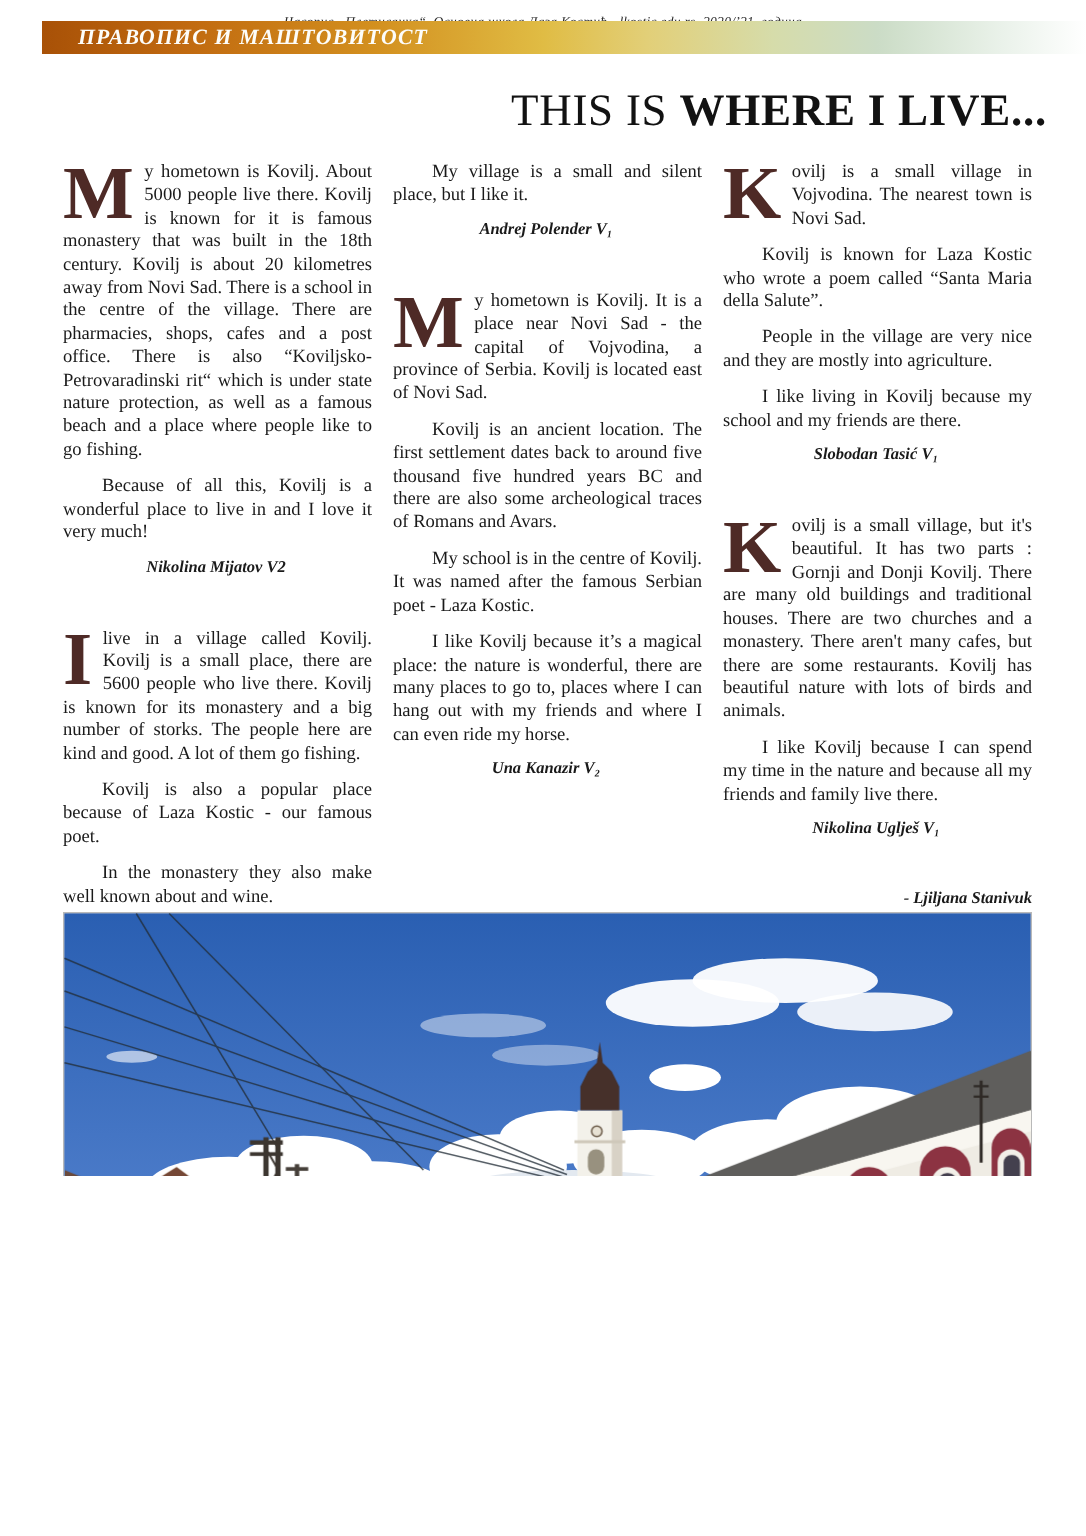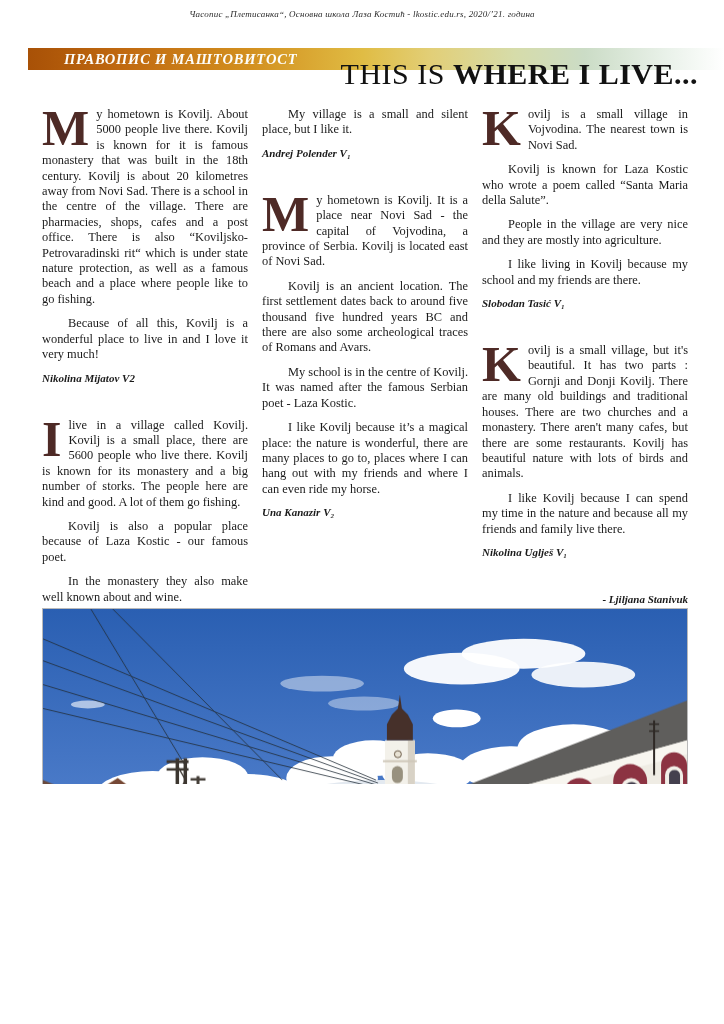--- a/index.html
+++ b/index.html
@@ -1,34 +1,34 @@
 <!DOCTYPE html>
 <html><head>
 <meta charset="utf-8">
 <style>
   html,body{margin:0;padding:0;background:#fff;}
   #page{position:relative;width:724px;height:784px;background:#fff;overflow:hidden;
         font-family:"Liberation Serif",serif;color:#1a1a1a;}
   .masthead{position:absolute;top:9px;left:0;right:0;text-align:center;
             font-size:9px;font-style:italic;color:#2a2a2a;letter-spacing:.2px;}
-  .banner{position:absolute;top:48px;left:28px;right:0;height:22px;line-height:22px;
+  .banner{position:absolute;top:14px;left:28px;right:0;height:22px;line-height:22px;
           background:linear-gradient(90deg,#a85107 0%,#c16a10 14%,#d3901f 32%,#e0bc44 48%,
                      #e2cf78 58%,#d6dcaa 70%,#cbdcc6 80%,#eaf2ea 92%,#ffffff 100%);
-          padding-left:36px;box-sizing:border-box;}
+          padding-left:24px;box-sizing:border-box;}
   .banner span{font-size:14.5px;font-weight:bold;font-style:italic;color:#fdfdfa;letter-spacing:.8px;}
   .page-title{position:absolute;top:57px;right:26px;font-size:30px;color:#121212;
               letter-spacing:.5px;white-space:nowrap;}
   .page-title .tb{font-weight:bold;}
   .columns{position:absolute;top:107px;left:42px;width:646px;display:flex;gap:14px;}
   .col{flex:1;min-width:0;}
   .para{margin:0 0 9px 0;font-size:12.4px;line-height:15.4px;text-align:justify;}
   .para.indent{text-indent:26px;}
   .dropcap{float:left;font-size:50px;line-height:40px;height:42px;margin:1px 7px 0 0;
            font-weight:bold;color:#4e2a26;}
-  .author{font-size:11px;font-weight:bold;font-style:italic;text-align:left;
+  .author{font-size:11px;font-weight:bold;font-style:italic;text-align:center;
           margin:2px 2px 34px 0;}
   .author:last-child{margin-bottom:0;}
   .credit{font-size:11px;font-weight:bold;font-style:italic;text-align:right;
           margin-top:30px;line-height:15px;}
   .photo-frame{position:absolute;top:608px;left:42px;width:646px;height:364px;
                border:1px solid #b9b9b9;box-sizing:border-box;background:#4a7ac8;}
   .photo-frame svg{display:block;width:100%;height:100%;}
   .page-number{position:absolute;top:984px;left:0;right:0;text-align:center;
                font-size:12px;font-weight:bold;color:#f0a81c;}
   .footer-rule{position:absolute;top:1018px;left:0;right:0;height:2px;background:#b5b5b5;}

